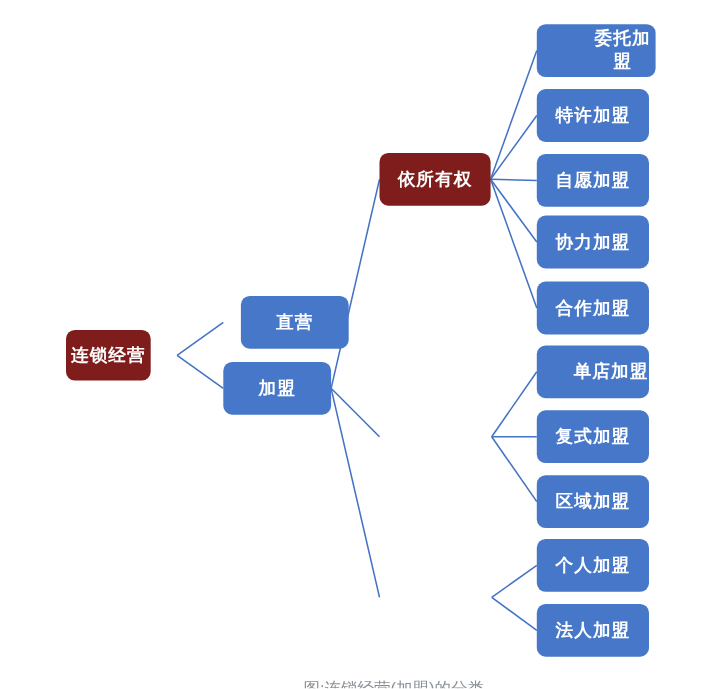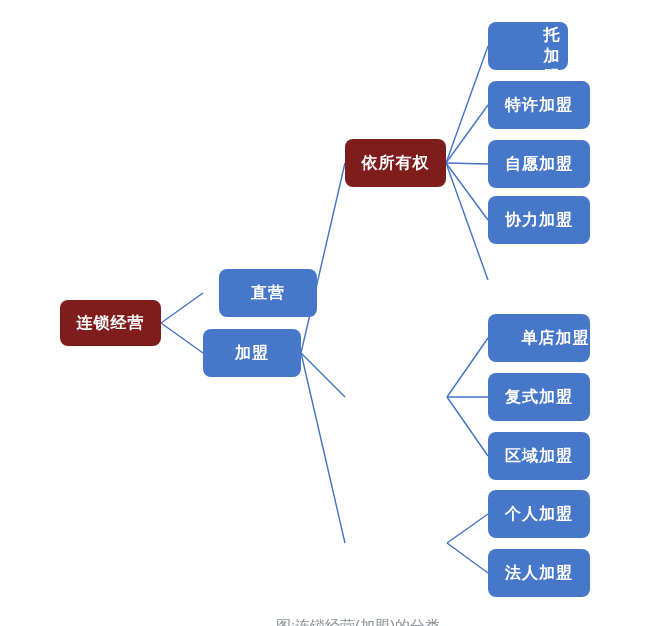--- a/index.html
+++ b/index.html
@@ -57,31 +57,32 @@
 
       <line x1="447" y1="397" x2="488" y2="338"></line>
       <line x1="447" y1="397" x2="488" y2="397"></line>
       <line x1="447" y1="397" x2="488" y2="456"></line>
 
       <line x1="447" y1="543" x2="488" y2="514"></line>
       <line x1="447" y1="543" x2="488" y2="573"></line>
     </g>
   </svg>
 
-  <div class="node orange" style="left:60px;top:300px;width:101px;height:46px;">连锁经营</div>
+  <div class="node orange" style="left:60px;top:300px;width:77px;height:46px;">连锁经营</div>
 
   <div class="node blue" style="left:203px;top:269px;width:98px;height:48px;margin-left:16px;">直营</div>
   <div class="node blue" style="left:203px;top:329px;width:98px;height:48px;">加盟</div>
 
   <div class="node orange" style="left:345px;top:139px;width:101px;height:48px;">依所有权</div>
 
-  <div class="node blue" style="left:488px;top:22px;width:80px;height:48px;padding-left:48px;">委托加盟</div>
+  <div class="node blue" style="left:488px;top:22px;width:108px;height:48px;padding-left:48px;">委托加盟</div>
   <div class="node blue" style="left:488px;top:81px;width:102px;height:48px;">特许加盟</div>
   <div class="node blue" style="left:488px;top:140px;width:102px;height:48px;">自愿加盟</div>
   <div class="node blue" style="left:488px;top:196px;width:102px;height:48px;">协力加盟</div>
+  <div class="node blue" style="left:488px;top:256px;width:102px;height:48px;">合作加盟</div>
 
   <div class="node blue" style="left:488px;top:314px;width:102px;height:48px;padding-left:33px;">单店加盟</div>
   <div class="node blue" style="left:488px;top:373px;width:102px;height:48px;">复式加盟</div>
   <div class="node blue" style="left:488px;top:432px;width:102px;height:48px;">区域加盟</div>
 
   <div class="node blue" style="left:488px;top:490px;width:102px;height:48px;">个人加盟</div>
   <div class="node blue" style="left:488px;top:549px;width:102px;height:48px;">法人加盟</div>
 
   <div class="caption">图:连锁经营(加盟)的分类</div>
 

